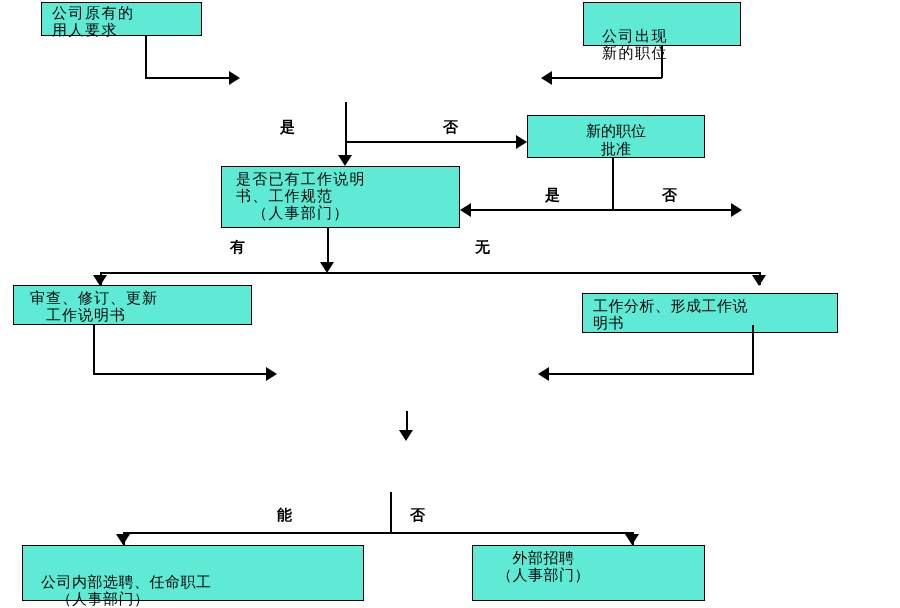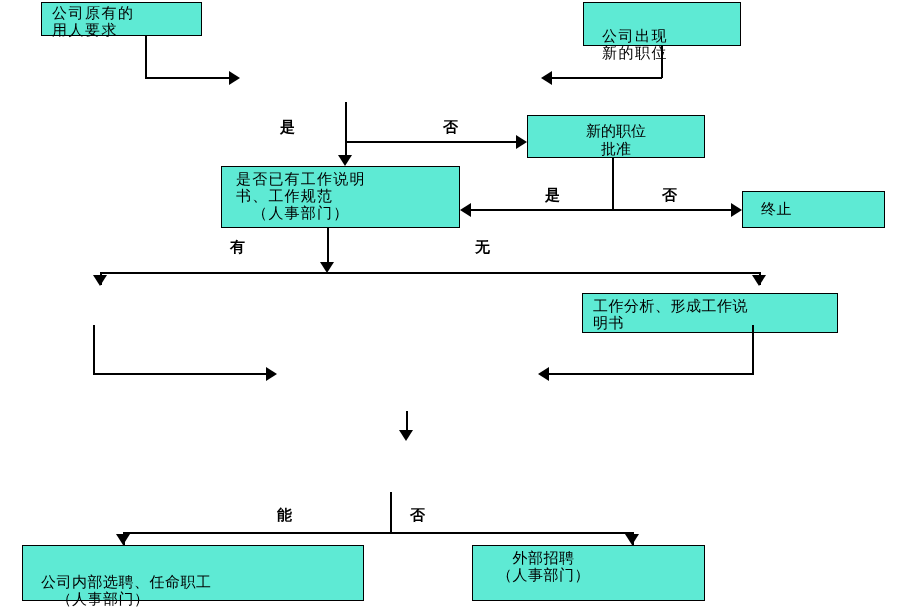--- a/index.html
+++ b/index.html
@@ -35,30 +35,31 @@
     <div class="txt t1" style="top:2px;padding-left:18px;margin-top:21px;">公司出现
 新的职位</div>
   </div>
 
 
   <div class="node" style="left:527px;top:115px;width:178px;height:43px;">
     <div class="txt t-center" style="top:0;">新的职位
 批准</div>
   </div>
 
-  <div class="node" style="left:742px;top:191px;width:143px;height:37px;">
-    <div class="txt t2" style="top:6px;padding-left:18px;">终止</div>
-  </div>
 
   <div class="node" style="left:221px;top:166px;width:239px;height:62px;">
     <div class="txt t3" style="top:0;letter-spacing:1.2px;">是否已有工作说明
 书、工作规范
 　（人事部门）</div>
   </div>
 
+  <div class="node" style="left:13px;top:285px;width:239px;height:40px;">
+    <div class="txt t2" style="top:1px;letter-spacing:1px;">审查、修订、更新
+　工作说明书</div>
+  </div>
 
   <div class="node" style="left:582px;top:285px;width:256px;height:40px;margin-top:8px;">
     <div class="txt t2" style="top:1px;padding-left:10px;">工作分析、形成工作说
 明书</div>
   </div>
 
 
 
   <div class="node" style="left:22px;top:545px;width:342px;height:56px;">
     <div class="txt t2" style="top:3px;padding-left:18px;margin-top:22px;">公司内部选聘、任命职工

